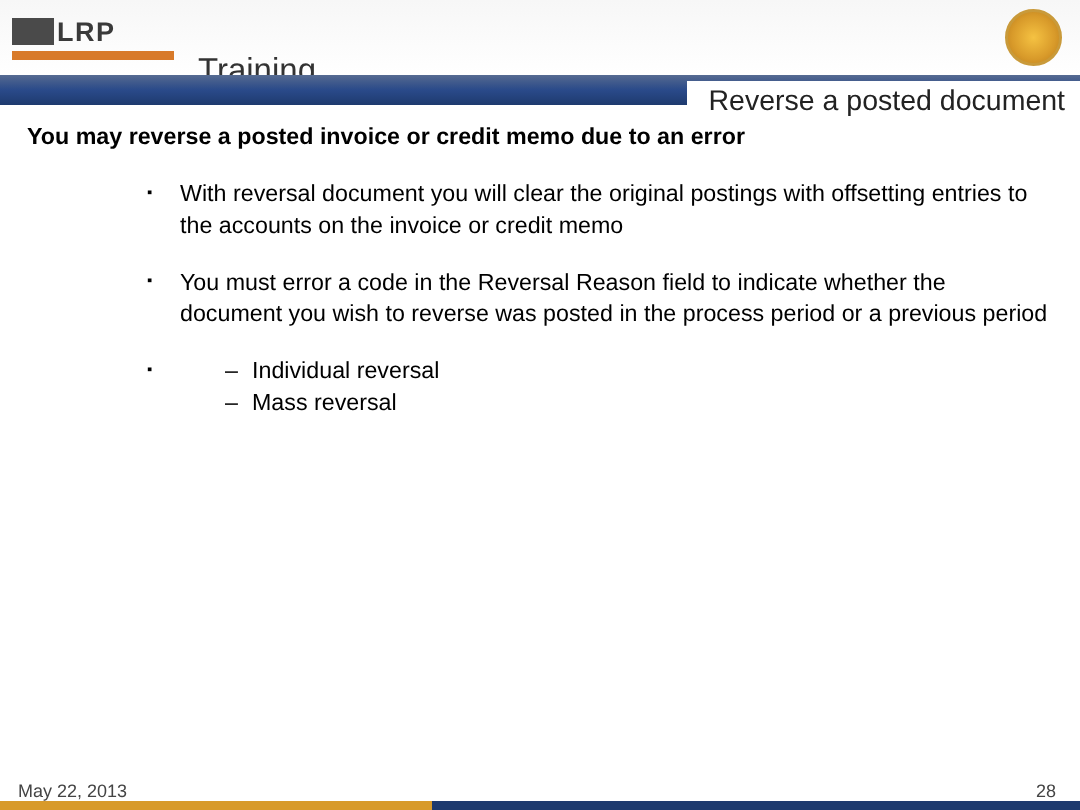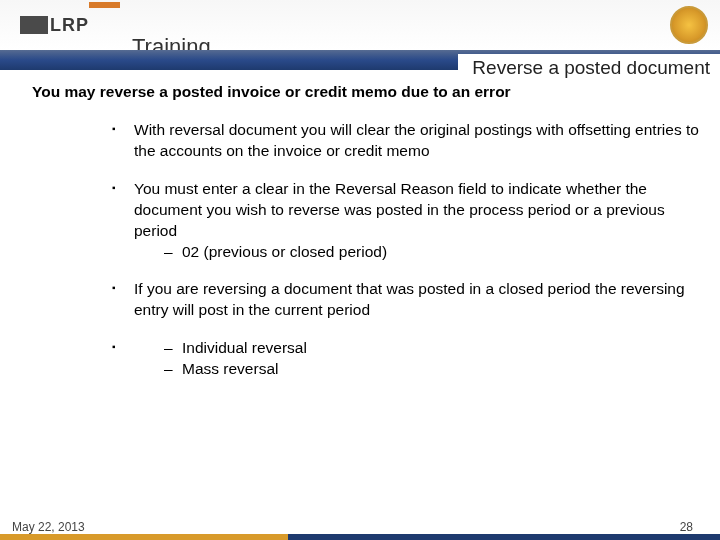--- a/index.html
+++ b/index.html
@@ -15,23 +15,23 @@
     position: relative;
     height: 50px;
     background: linear-gradient(to bottom, #f7f7f7 0%, #ffffff 100%);
     display: flex;
     align-items: center;
   }
   .logo-block {
     width: 120px;
     height: 50px;
     display: flex;
-    flex-direction: row;
+    flex-direction: column;
     justify-content: center;
-    padding-left: 20px;
+    padding-left: 8px;
     text-align: center;
   }
   .logo-top {
     display: flex;
     align-items: center;
   }
   .logo-box {
     width: 28px;
     height: 18px;
     background: #4a4a4a;
@@ -83,21 +83,21 @@
   .subhead-label {
     position: absolute;
     right: 0;
     top: 4px;
     background: #ffffff;
     color: #222;
     font-size: 19px;
     padding: 3px 10px 3px 14px;
   }
   .content {
-    padding: 12px 18px 0 32px;
+    padding: 12px 18px 0 18px;
     font-size: 15.5px;
     line-height: 1.35;
     color: #000;
   }
   .intro {
     font-weight: bold;
     margin-bottom: 2px;
   }
   ul.lvl1 {
     list-style: none;
@@ -130,21 +130,21 @@
     position: absolute;
     left: 0;
     top: 0;
     color: #000;
   }
   .b { font-weight: normal; }
   .footer {
     position: absolute;
     bottom: 0;
     left: 0;
-    right: 15px;
+    right: 4px;
     height: 22px;
     display: flex;
     align-items: center;
     justify-content: space-between;
     padding: 0 12px 4px 12px;
     font-size: 12px;
     color: #444;
   }
   .footer-band {
     position: absolute;
@@ -170,26 +170,24 @@
 
 <div class="subhead-band">
   <div class="subhead-label">Reverse a posted document</div>
 </div>
 
 <div class="content">
   <div class="intro">You may reverse a posted invoice or credit memo due to an error</div>
   <ul class="lvl1">
     <li><span>With reversal document you will clear the original postings with offsetting entries to the accounts on the invoice or credit memo</span></li>
     <li>
-      <span>You must enter a clear in the </span><span class="b">Reversal Reason</span><span> field to indicate whether the document you wish to reverse was posted in the process period or a previous period</span>
+      <span>You must error a code in the </span><span class="b">Reversal Reason</span><span> field to indicate whether the document you wish to reverse was posted in the process period or a previous period</span>
       <ul class="lvl2">
-        <li><span>02 (previous or closed period)</span></li>
       </ul>
     </li>
-    <li><span>If you are reversing a document that was posted in a closed period the reversing entry will post in the current period</span></li>
     <li>
       <ul class="lvl2">
         <li><span>Individual reversal</span></li>
         <li><span>Mass reversal</span></li>
       </ul>
     </li>
   </ul>
 </div>
 
 <div class="footer">

